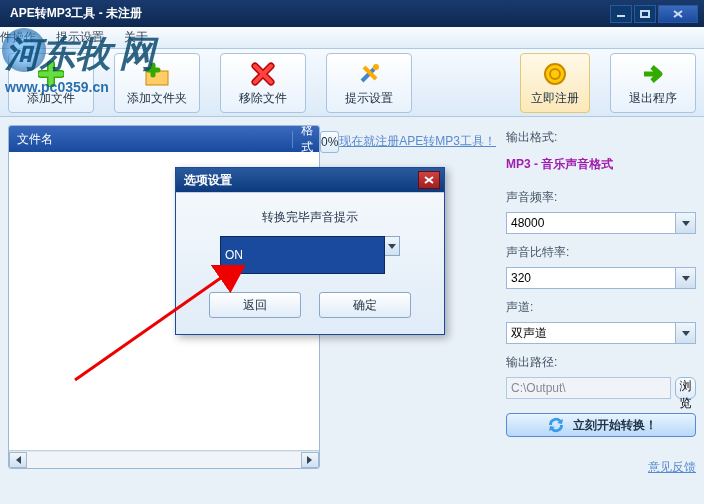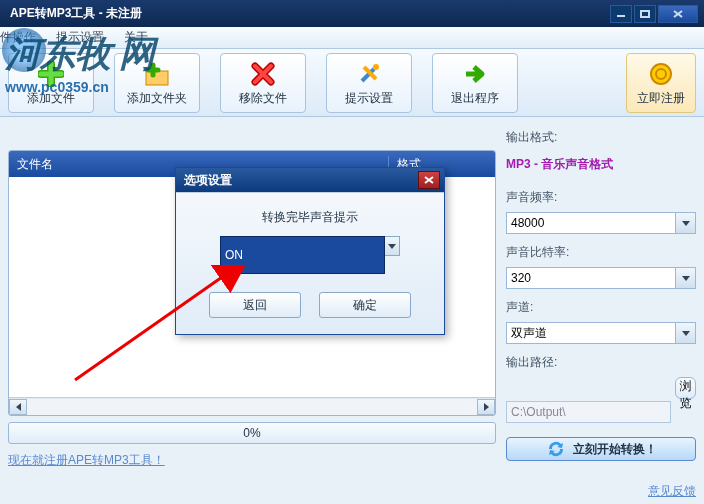--- a/index.html
+++ b/index.html
@@ -19,42 +19,42 @@
 .watermark .wm-url { color: #0a5aa0; font-size: 14px; font-weight: bold; }
 .wm-logo { position: absolute; left: 2px; top: 28px; width: 44px; height: 44px; border-radius: 50%; background: radial-gradient(#5ab0ff 30%, #0a5aa0 70%); opacity: 0.6; z-index: 4; }
 
 .toolbar { height: 68px; background: linear-gradient(#f5faff, #dceaf8); border-bottom: 1px solid #b0c8e0; display: flex; padding: 4px 8px; gap: 20px; }
 .tool-btn { width: 86px; height: 60px; background: linear-gradient(#ffffff, #e8f2fc); border: 1px solid #a8c4e0; border-radius: 4px; display: flex; flex-direction: column; align-items: center; justify-content: center; cursor: pointer; }
 .tool-btn .icon { width: 28px; height: 28px; margin-bottom: 2px; display: flex; align-items: center; justify-content: center; }
 .tool-btn .label { color: #234; }
 .tool-btn.reg { margin-left: auto; width: 70px; background: linear-gradient(#fff9e8, #fce8b8); border-color: #e0c878; }
 
 .content { display: flex; height: 360px; padding: 8px; gap: 10px; }
-.left-pane { flex: 1; display: flex; flex-direction: column; margin-top: 25px; }
+.left-pane { flex: 1; display: flex; flex-direction: row; }
 .file-list { flex: 1; border: 1px solid #9cb8d8; background: #fff; border-radius: 3px; display: flex; flex-direction: column; overflow: hidden; }
 .list-header { height: 26px; background: linear-gradient(#3a6abe, #1a4a9e); display: flex; color: #fff; align-items: center; }
 .list-header .col-name { width: 380px; padding-left: 8px; border-right: 1px solid #5a8ace; }
 .list-header .col-fmt { padding-left: 8px; }
 .list-body { flex: 1; background: #fff; }
 .list-scroll-h { height: 18px; background: #e0e8f0; display: flex; align-items: center; border-top: 1px solid #c0d0e0; }
 .scroll-btn { width: 18px; height: 16px; background: linear-gradient(#f0f6fc, #d0e0f0); border: 1px solid #a0b8d0; display: flex; align-items: center; justify-content: center; cursor: pointer; }
 .scroll-track { flex: 1; height: 16px; background: #f0f4f8; }
 
 .progress-area { margin-top: 6px; height: 22px; border: 1px solid #9cb8d8; border-radius: 3px; background: linear-gradient(#f8fcff, #e0ecf8); display: flex; align-items: center; justify-content: center; color: #234; }
 
 .reg-link { margin-top: 8px; color: #5a8ace; text-decoration: underline; cursor: pointer; }
 
 .right-pane { width: 190px; display: flex; flex-direction: column; gap: 6px; }
 .field-label { color: #456; margin-top: 4px; }
 .format-text { color: #a21caf; font-weight: bold; padding: 4px 0 6px 0; }
 .select-box { display: flex; }
 .select-box input { flex: 1; height: 22px; border: 1px solid #9cb8d8; padding: 0 4px; background: #fff; }
 .select-box .dd-btn { width: 20px; height: 22px; border: 1px solid #9cb8d8; border-left: none; background: linear-gradient(#f0f6fc, #d0e0f0); display: flex; align-items: center; justify-content: center; cursor: pointer; }
 .output-row { display: flex; gap: 4px; }
-.output-row input { flex: 1; height: 22px; border: 1px solid #b0c8e0; padding: 0 4px; background: #f0f4f8; color: #889; margin-top: 24px; }
+.output-row input { flex: 1; height: 22px; border: 1px solid #b0c8e0; padding: 0 4px; background: #f0f4f8; color: #889; }
 .browse-btn { width: 42px; height: 22px; border: 1px solid #9cb8d8; background: linear-gradient(#f8fcff, #e0ecf8); border-radius: 6px; cursor: pointer; }
 .start-btn { margin-top: 8px; height: 40px; border: 1px solid #5a8ace; border-radius: 4px; background: linear-gradient(#e8f4ff, #b8d8f8); display: flex; align-items: center; justify-content: center; gap: 6px; cursor: pointer; color: #234; font-weight: bold; }
 .feedback { text-align: right; color: #5a8ace; text-decoration: underline; cursor: pointer; margin-top: 16px; }
 
 .dialog { position: absolute; left: 175px; top: 167px; width: 270px; background: #e6eef8; border: 1px solid #1a4a9e; box-shadow: 3px 3px 8px rgba(0,0,0,0.3); z-index: 20; }
 .dialog-title { height: 24px; background: linear-gradient(#2a5a9e, #0d3a7e); color: #fff; display: flex; align-items: center; padding: 0 4px 0 8px; font-weight: bold; }
 .dialog-title .dt-text { flex: 1; }
 .dlg-close { width: 22px; height: 18px; background: linear-gradient(#d04040, #a02020); border: 1px solid #601010; display: flex; align-items: center; justify-content: center; cursor: pointer; }
 .dialog-body { padding: 16px; background: linear-gradient(#f4f8fc, #e0ecf8); border-top: 1px solid #c0d0e0; }
 .dlg-label { text-align: center; color: #234; margin-bottom: 10px; }
@@ -136,36 +136,36 @@
   <div class="tool-btn">
     <div class="icon">
         <svg width="26" height="26">
           <path d="M6 20L18 8" stroke="#48c" stroke-width="4"></path>
           <path d="M8 6l12 12" stroke="#fa0" stroke-width="4"></path>
           <circle cx="20" cy="6" r="3" fill="#fa0"></circle>
         </svg>
       </div>
     <div class="label">提示设置</div>
   </div>
-  <div class="tool-btn">
-    <div class="icon">
-        <svg width="26" height="26">
-          <path d="M4 13h14M12 6l8 7-8 7" stroke="#3a0" stroke-width="5" fill="none" stroke-linejoin="round"></path>
-        </svg>
-      </div>
-    <div class="label">退出程序</div>
-  </div>
   <div class="tool-btn reg">
     <div class="icon">
         <svg width="24" height="24">
           <circle cx="12" cy="12" r="10" fill="#fc0" stroke="#c80" stroke-width="2"></circle>
           <circle cx="12" cy="12" r="5" fill="none" stroke="#c80" stroke-width="2"></circle>
         </svg>
       </div>
     <div class="label">立即注册</div>
+  </div>
+  <div class="tool-btn">
+    <div class="icon">
+        <svg width="26" height="26">
+          <path d="M4 13h14M12 6l8 7-8 7" stroke="#3a0" stroke-width="5" fill="none" stroke-linejoin="round"></path>
+        </svg>
+      </div>
+    <div class="label">退出程序</div>
   </div>
 </div>
 
 <div class="content">
   <div class="left-pane">
     <div class="file-list">
       <div class="list-header">
         <div class="col-name">文件名</div>
         <div class="col-fmt">格式</div>
       </div>

